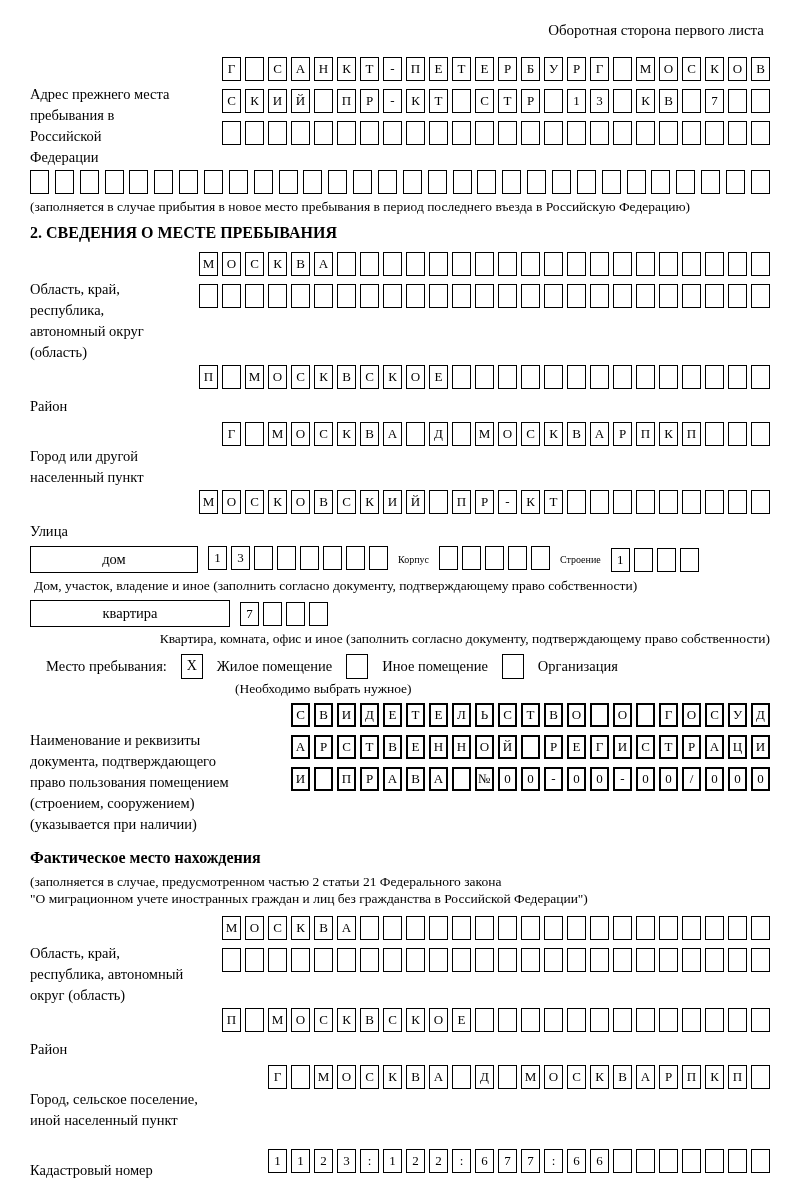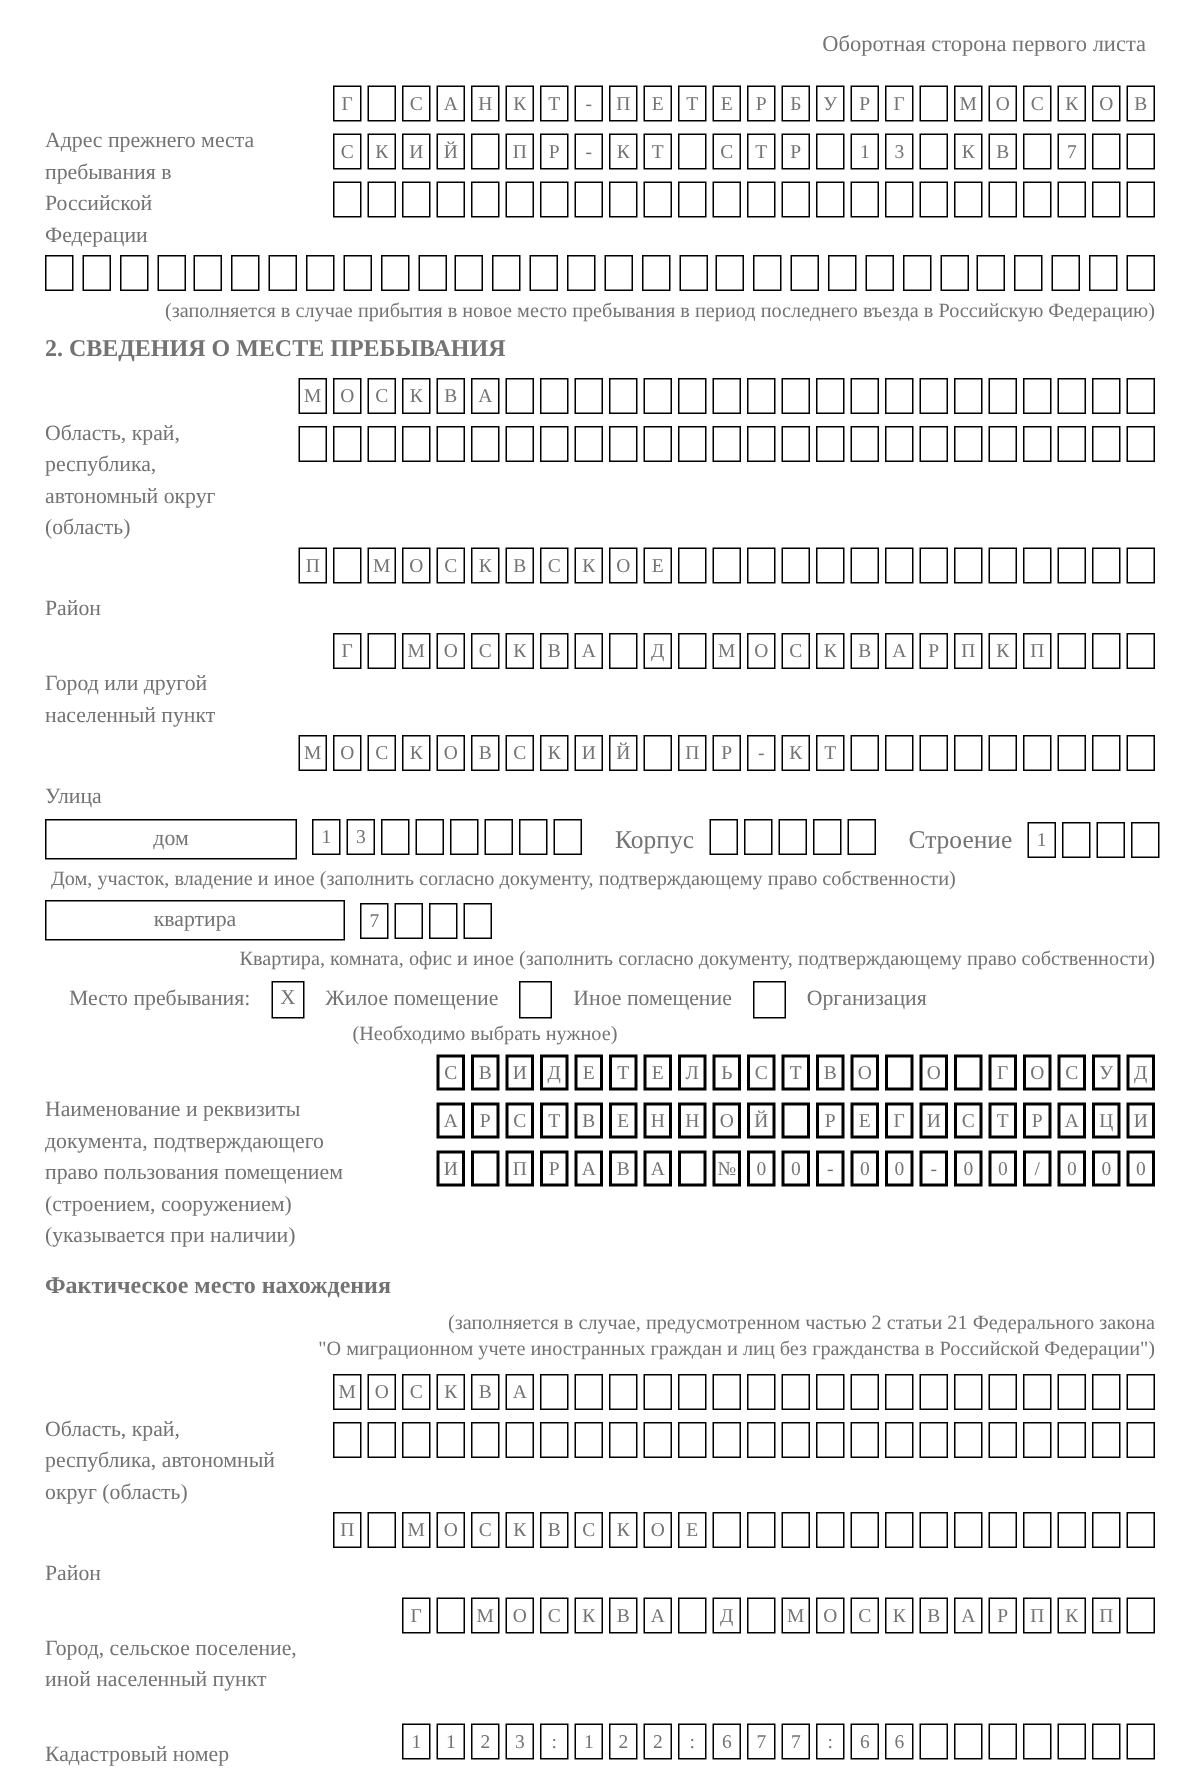--- a/index.html
+++ b/index.html
@@ -1,42 +1,42 @@
 <!DOCTYPE html>
 <html><head>
 <meta charset="utf-8">
 <style>
   html,body{margin:0;padding:0;background:#fff;}
   .page{
     width:800px;height:1180px;box-sizing:border-box;
     padding:8px 30px 0 30px;
     font-family:"Liberation Serif","DejaVu Serif",serif;
-    color:#737373;background:#fff;overflow:hidden;
+    color:#000000;background:#fff;overflow:hidden;
   }
   .hdr-note{ text-align:right;font-size:15px;margin:14px 6px 18px 0; }
   .frow{ display:flex;align-items:flex-start; }
   .flabel{ font-size:14.5px;line-height:1.45;flex:0 0 auto;margin-top:27px; }
   .rows-col{ margin-left:auto;display:flex;flex-direction:column;gap:4px; }
   .box-row{ display:flex;gap:4px;justify-content:flex-end;margin-bottom:4px; }
   .box-row:last-child{ margin-bottom:0; }
   .cell{
     width:19px;height:24px;border:1px solid #000;box-sizing:border-box;
     display:inline-flex;align-items:center;justify-content:center;
     font-size:13px;flex:0 0 auto;background:#fff;
   }
   .thick .cell{ border-width:2px; }
   .fullrow{ justify-content:space-between;margin-top:2px; }
-  .caption{ font-size:13.5px;text-align:right;margin:2px 0 6px 0;line-height:1.3; }
+  .caption{ font-size:13.5px;text-align:left;margin:2px 0 6px 0;line-height:1.3; }
   .sec-title{ font-size:16px;font-weight:bold;text-align:left;margin:8px 0 10px 0; }
   .labelbox{
     border:1px solid #000;height:27px;box-sizing:border-box;
     display:flex;align-items:center;justify-content:center;font-size:14.5px;flex:0 0 auto;
   }
   .inline-row{ display:flex;align-items:center;gap:4px;margin-bottom:3px; }
-  .inline-txt{ font-size:17px;padding:0 6px;flex:0 0 auto;margin-left:12px; }
+  .inline-txt{ font-size:10px;padding:0 6px;flex:0 0 auto; }
   .chk{
     width:22px;height:25px;border:1px solid #000;box-sizing:border-box;
     display:inline-flex;align-items:center;justify-content:center;font-size:14px;flex:0 0 auto;
   }
   .stay-row{ display:flex;align-items:center;gap:14px;font-size:14.5px;margin:6px 0 2px 16px; }
   .hint{ font-size:13.5px;width:fit-content;margin:0 0 6px 205px; }
   .confirm-wrap{ margin-left:auto;width:375px;display:flex;flex-direction:column;align-items:center;margin-top:6px; }
   .confirm-box{ width:362px;height:172px;border:2px solid #000;box-sizing:border-box;background:#fff; }
   .confirm-cap{ font-size:13.5px;text-align:center;line-height:1.45;margin-top:4px;width:372px; }
   .mb2{ margin-bottom:2px; } .mb4{ margin-bottom:4px; }

